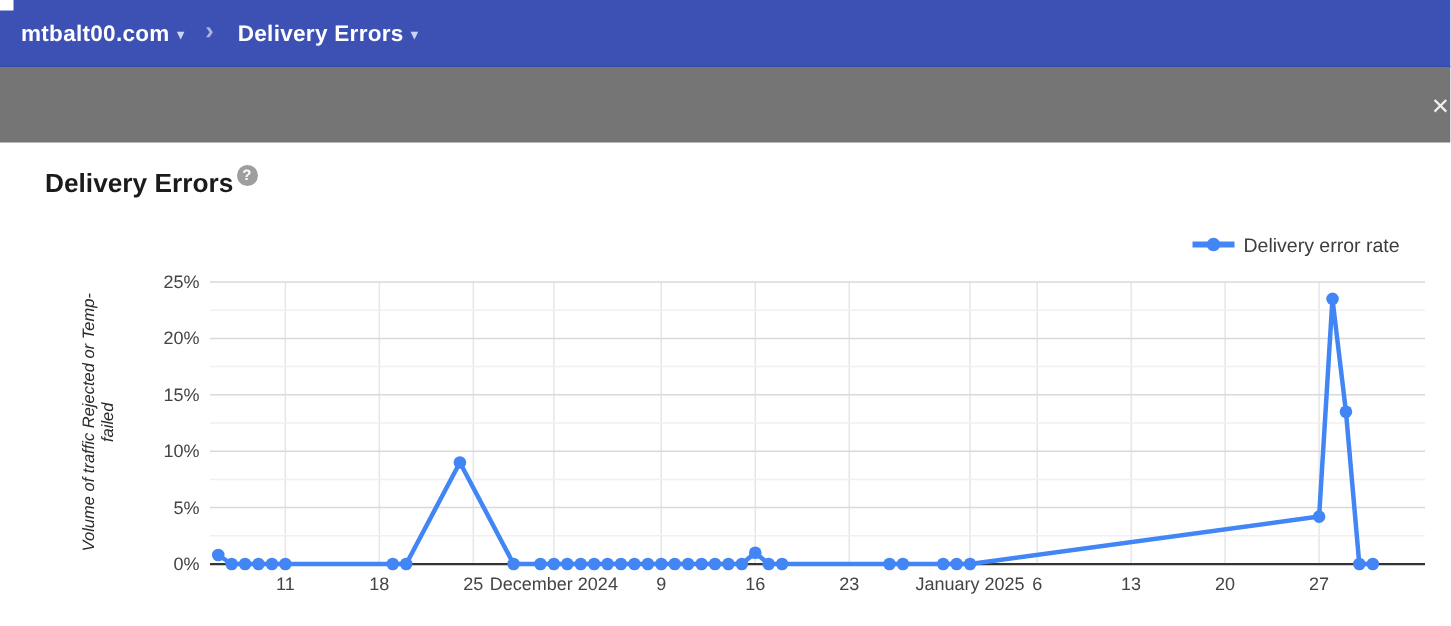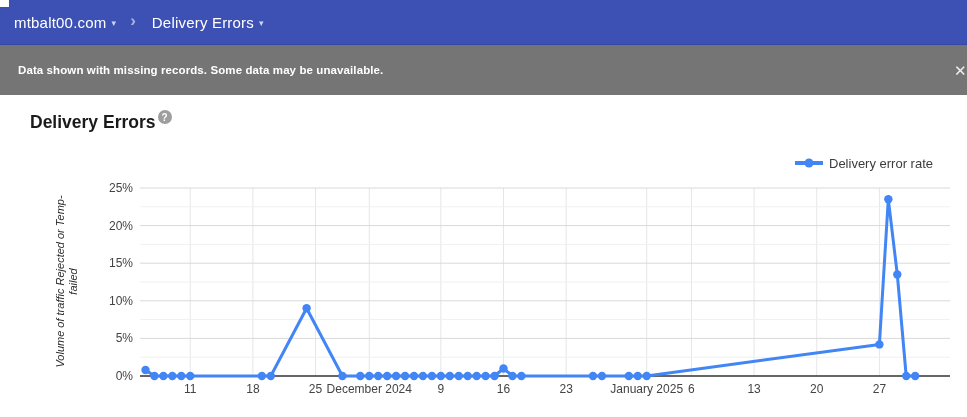--- a/index.html
+++ b/index.html
@@ -1,20 +1,20 @@
 <!DOCTYPE html>
 <html><head>
 <meta charset="utf-8">
 <style>
   html,body{margin:0;padding:0;width:967px;height:417px;overflow:hidden;background:#ffffff;
     font-family:"Liberation Sans",sans-serif;-webkit-font-smoothing:antialiased;}
   .topbar{position:relative;height:45px;background:#3d51b5;color:#fff;display:flex;align-items:center;
     padding-left:14px;box-sizing:border-box;border-bottom:1px solid #3547a5;}
   .corner-sq{position:absolute;left:0;top:0;width:9px;height:7px;background:#ffffff;}
-  .crumb{font-size:15px;font-weight:normal;letter-spacing:.2px;cursor:pointer;display:flex;align-items:center;}
+  .crumb{font-size:15px;font-weight:bold;letter-spacing:.2px;cursor:pointer;display:flex;align-items:center;}
   .caret{font-size:9px;margin-left:5px;color:#cdd4f3;position:relative;top:1px;}
   .chev{color:#aab4e4;font-size:17px;font-weight:bold;margin:0 16px 0 14px;position:relative;top:-1px;}
   .notice{position:relative;height:50px;background:#757575;color:#fff;display:flex;align-items:center;
     padding-left:18px;box-sizing:border-box;font-size:11.5px;font-weight:bold;letter-spacing:.1px;}
   .notice-close{position:absolute;right:-5px;top:17px;font-size:15px;color:#f0f0f0;cursor:pointer;
     width:18px;text-align:left;font-weight:normal;}
   .title-row{display:flex;align-items:flex-start;margin:17px 0 0 30px;height:33px;}
   .page-title{font-size:17.5px;font-weight:bold;color:#1b1b1b;margin:0;line-height:20px;}
   .help{width:14px;height:14px;border-radius:50%;background:#9e9e9e;color:#fff;font-size:10px;font-weight:bold;
     display:inline-flex;align-items:center;justify-content:center;margin-left:2px;margin-top:-2px;cursor:pointer;}
@@ -33,21 +33,20 @@
     <span class="caret">▾</span>
   </div>
   <span class="chev">›</span>
   <div class="crumb">
     <span>Delivery Errors</span>
     <span class="caret">▾</span>
   </div>
 </div>
 
 <div class="notice">
-  <span>Data shown with missing records. Some data may be unavailable.</span>
   <span class="notice-close">✕</span>
 </div>
 
 <div class="title-row">
   <h1 class="page-title">Delivery Errors</h1>
   <span class="help">?</span>
 </div>
 
 <div class="chart-wrap">
   <div class="ytitle">

